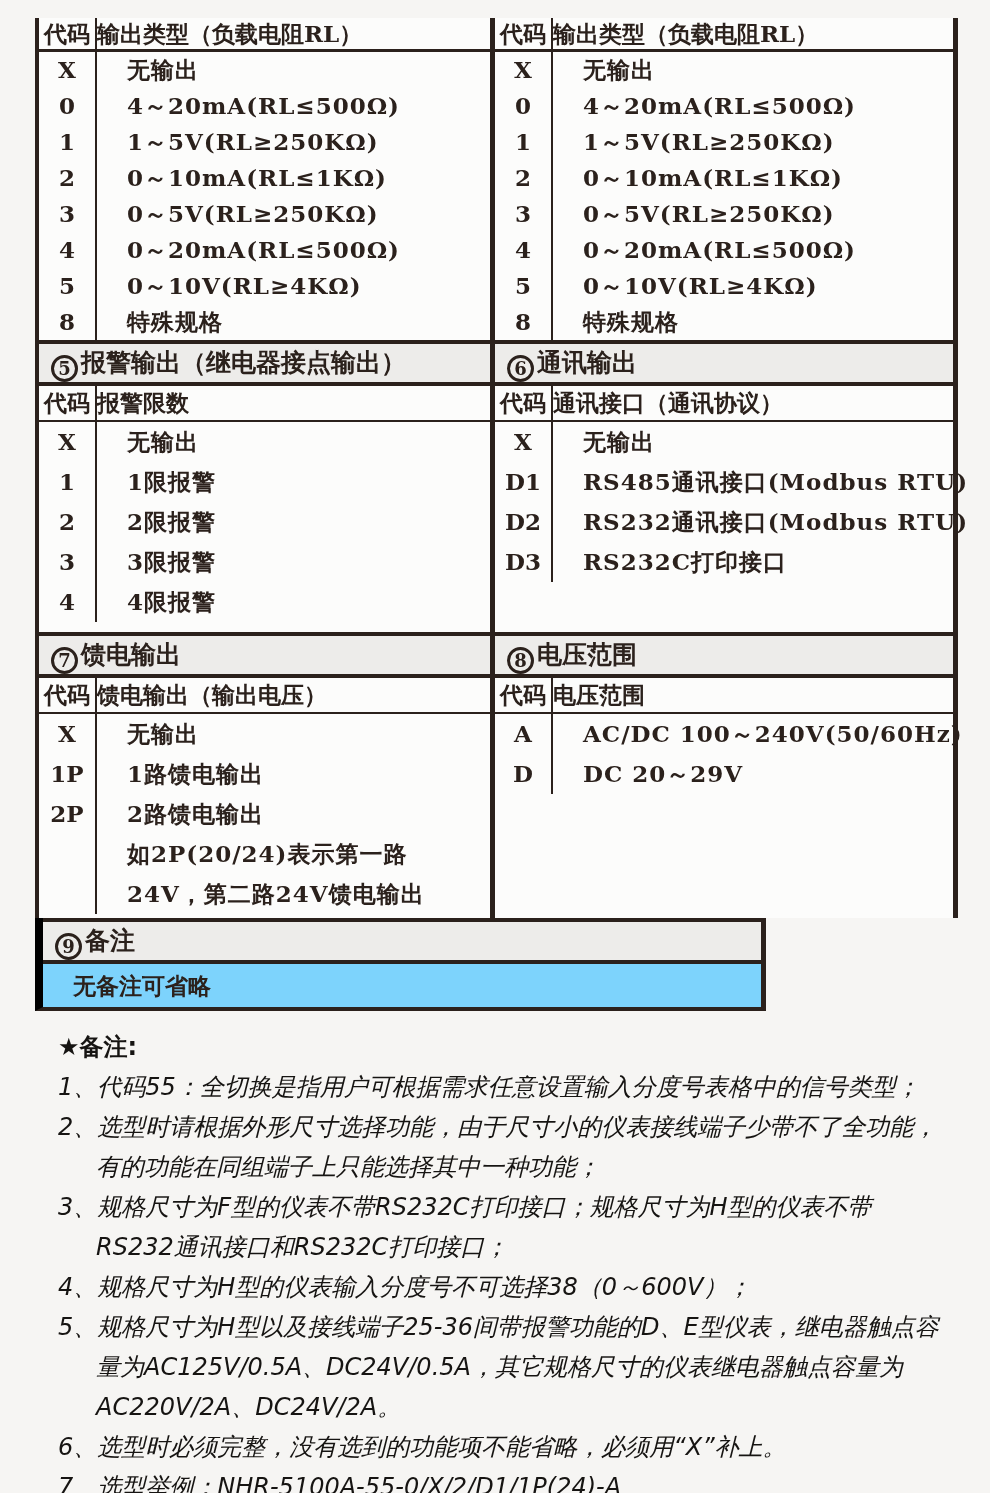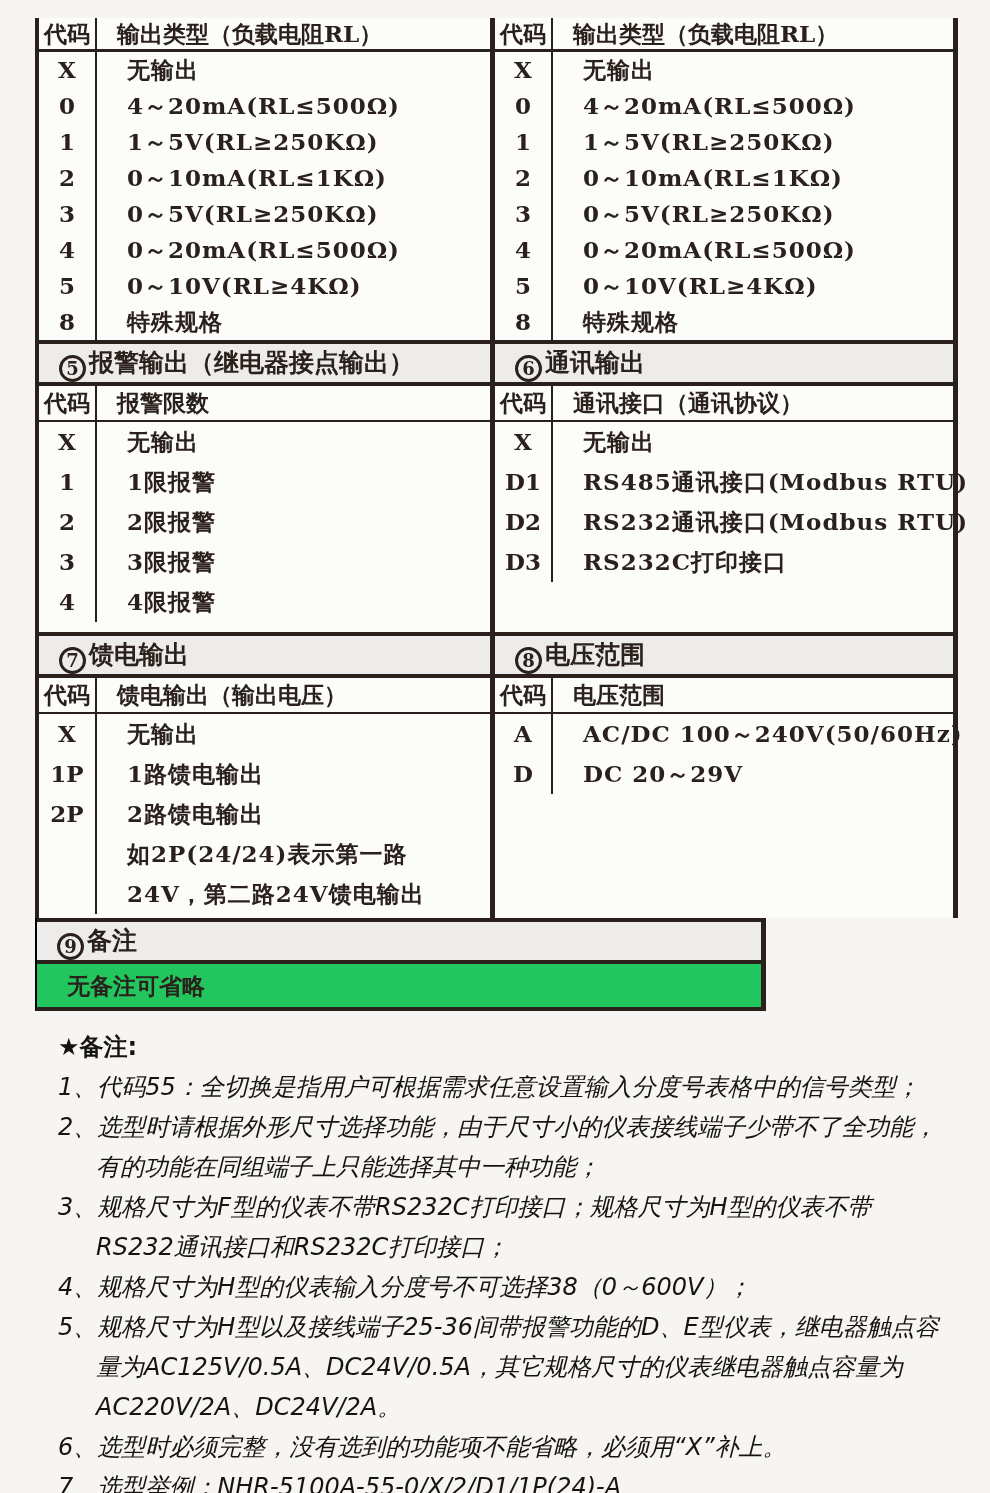--- a/index.html
+++ b/index.html
@@ -18,49 +18,49 @@
   .sub{box-sizing:border-box;background:#fcfcfb;}
   .sub.left{width:460px;border-left:4px solid #2b211c;border-right:5px solid #2b211c;}
   .sub.right{width:463px;border-right:5px solid #2b211c;}
 
   
   .band{
     background:#edecea;
     border-top:4px solid #2b211c;
     border-bottom:4px solid #2b211c;
     font-weight:bold;font-size:25px;line-height:38px;
-    padding-left:20px;white-space:nowrap;
+    padding-left:12px;white-space:nowrap;
   }
   .cnum{
     display:inline-block;box-sizing:border-box;
     width:27px;height:27px;border:3px solid #2b211c;border-radius:50%;
     line-height:22px;text-align:center;font-size:18px;font-weight:bold;
     vertical-align:-4px;margin-right:3px;background:transparent;
   }
 
   
   .t-head{display:flex;border-bottom:2px solid #2b211c;font-weight:bold;font-size:23px;}
   .t-head .hc{flex:0 0 56px;text-align:center;border-right:2px solid #2b211c;line-height:34px;}
-  .t-head .hd{flex:1;padding-left:20px;line-height:34px;white-space:nowrap;}
+  .t-head .hd{flex:1;padding-left:0;line-height:34px;white-space:nowrap;}
   .b1 .t-head{border-bottom:3px solid #2b211c;}
   .b1 .t-head .hc,.b1 .t-head .hd{line-height:31px;}
 
   
   .t-body{font-weight:bold;font-size:23px;}
   .t-row{display:flex;}
   .t-row .c{flex:0 0 56px;text-align:center;border-right:2px solid #2b211c;}
   .t-row .d{flex:1;padding-left:30px;letter-spacing:1px;white-space:nowrap;}
   .b1 .t-row{line-height:36px;}
   .b2 .t-row,.b3 .t-row{line-height:40px;}
   .b2 .t-body{min-height:210px;}
   .b3 .t-body{min-height:192px;padding-bottom:4px;}
 
   
-  .full{box-sizing:border-box;width:731px;background:#22c55e;
-        border-left:2px solid #000000;border-right:5px solid #2b211c;
+  .full{box-sizing:border-box;width:731px;background:#7dd3fc;
+        border-left:8px solid #000000;border-right:5px solid #2b211c;
         border-bottom:4px solid #2b211c;}
   .full .band{border-top:4px solid #2b211c;}
   .remark-row{font-weight:bold;font-size:23px;line-height:43px;padding-left:30px;}
 
   
   .notes{
     margin:16px 0 0 58px;width:882px;
     font-family:"DejaVu Sans","Liberation Sans",sans-serif;
     font-size:24px;line-height:40px;color:#161412;
   }
@@ -234,21 +234,21 @@
             <div class="t-row">
               <span class="c">1P</span>
               <span class="d">1路馈电输出</span>
             </div>
             <div class="t-row">
               <span class="c">2P</span>
               <span class="d">2路馈电输出</span>
             </div>
             <div class="t-row">
               <span class="c"></span>
-              <span class="d">如2P(24/24)表示第一路</span>
+              <span class="d">如2P(20/24)表示第一路</span>
             </div>
             <div class="t-row">
               <span class="c"></span>
               <span class="d">24V，第二路24V馈电输出</span>
             </div>
           </div>
       </section>
       <section class="sub right">
         <div class="band">
           <span class="cnum">8</span><span>电压范围</span>

